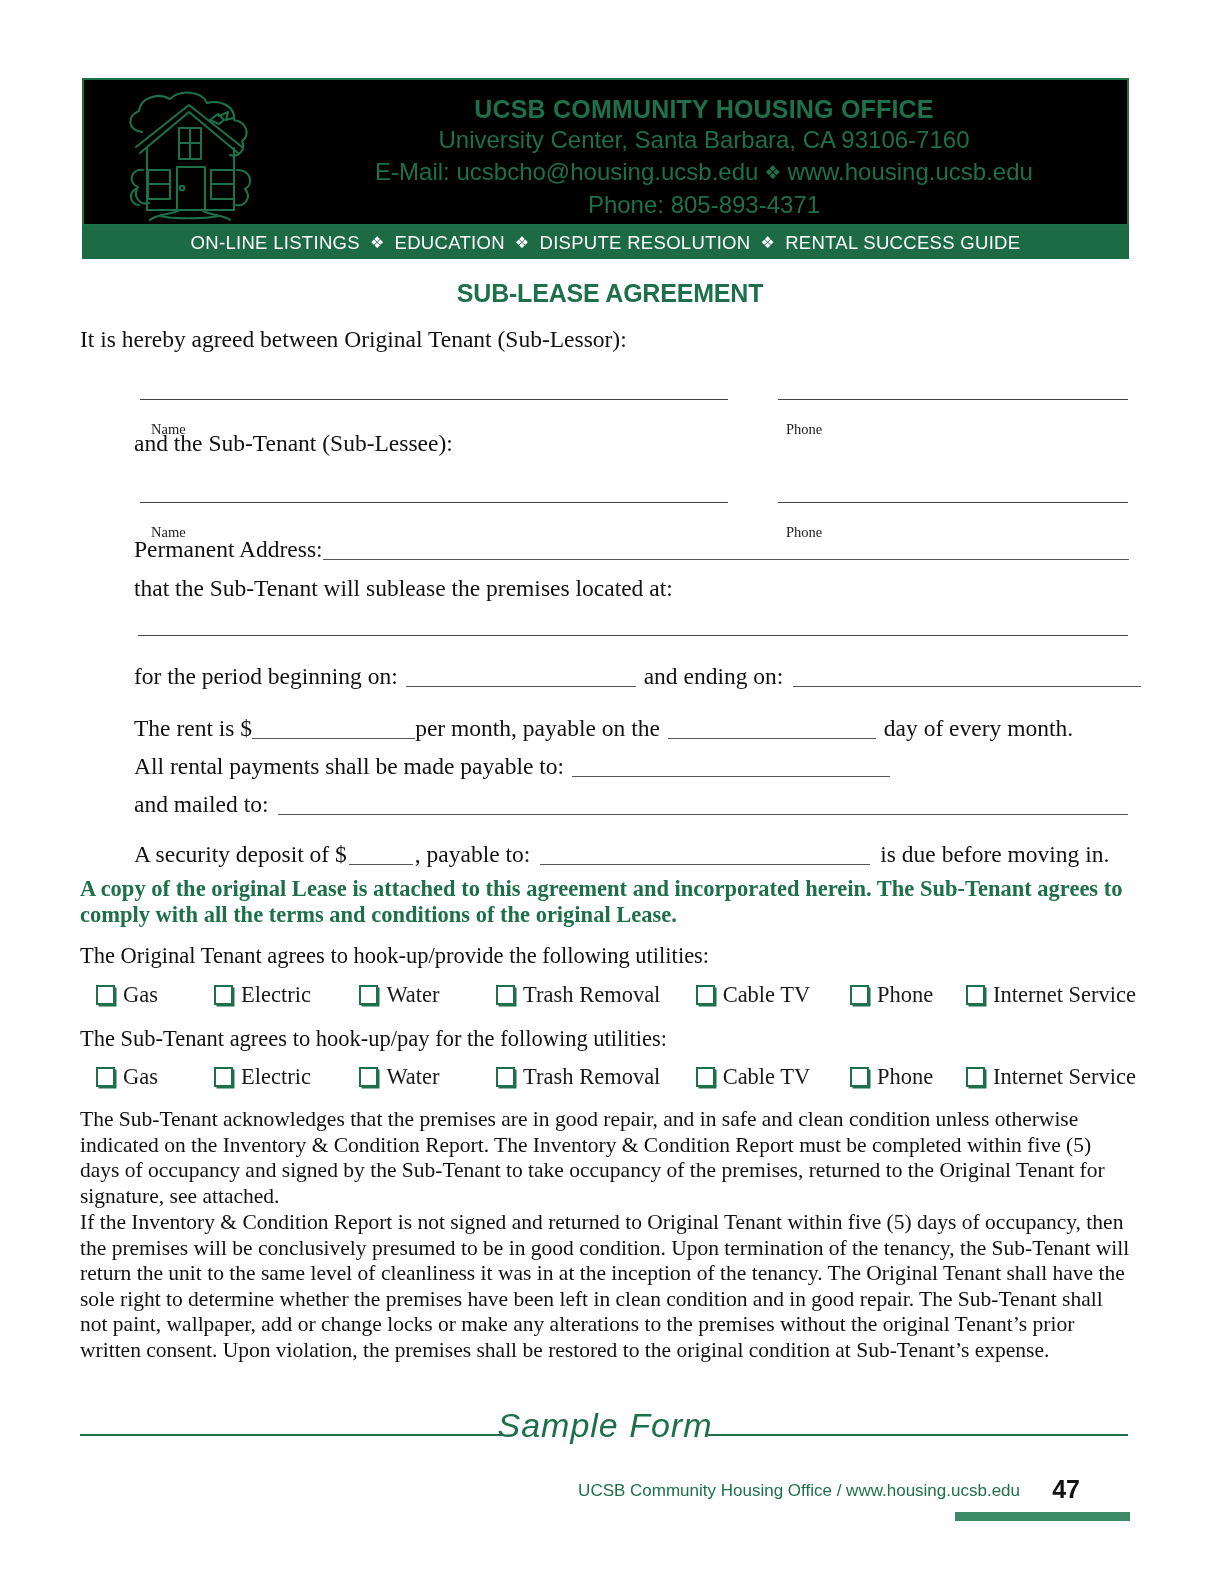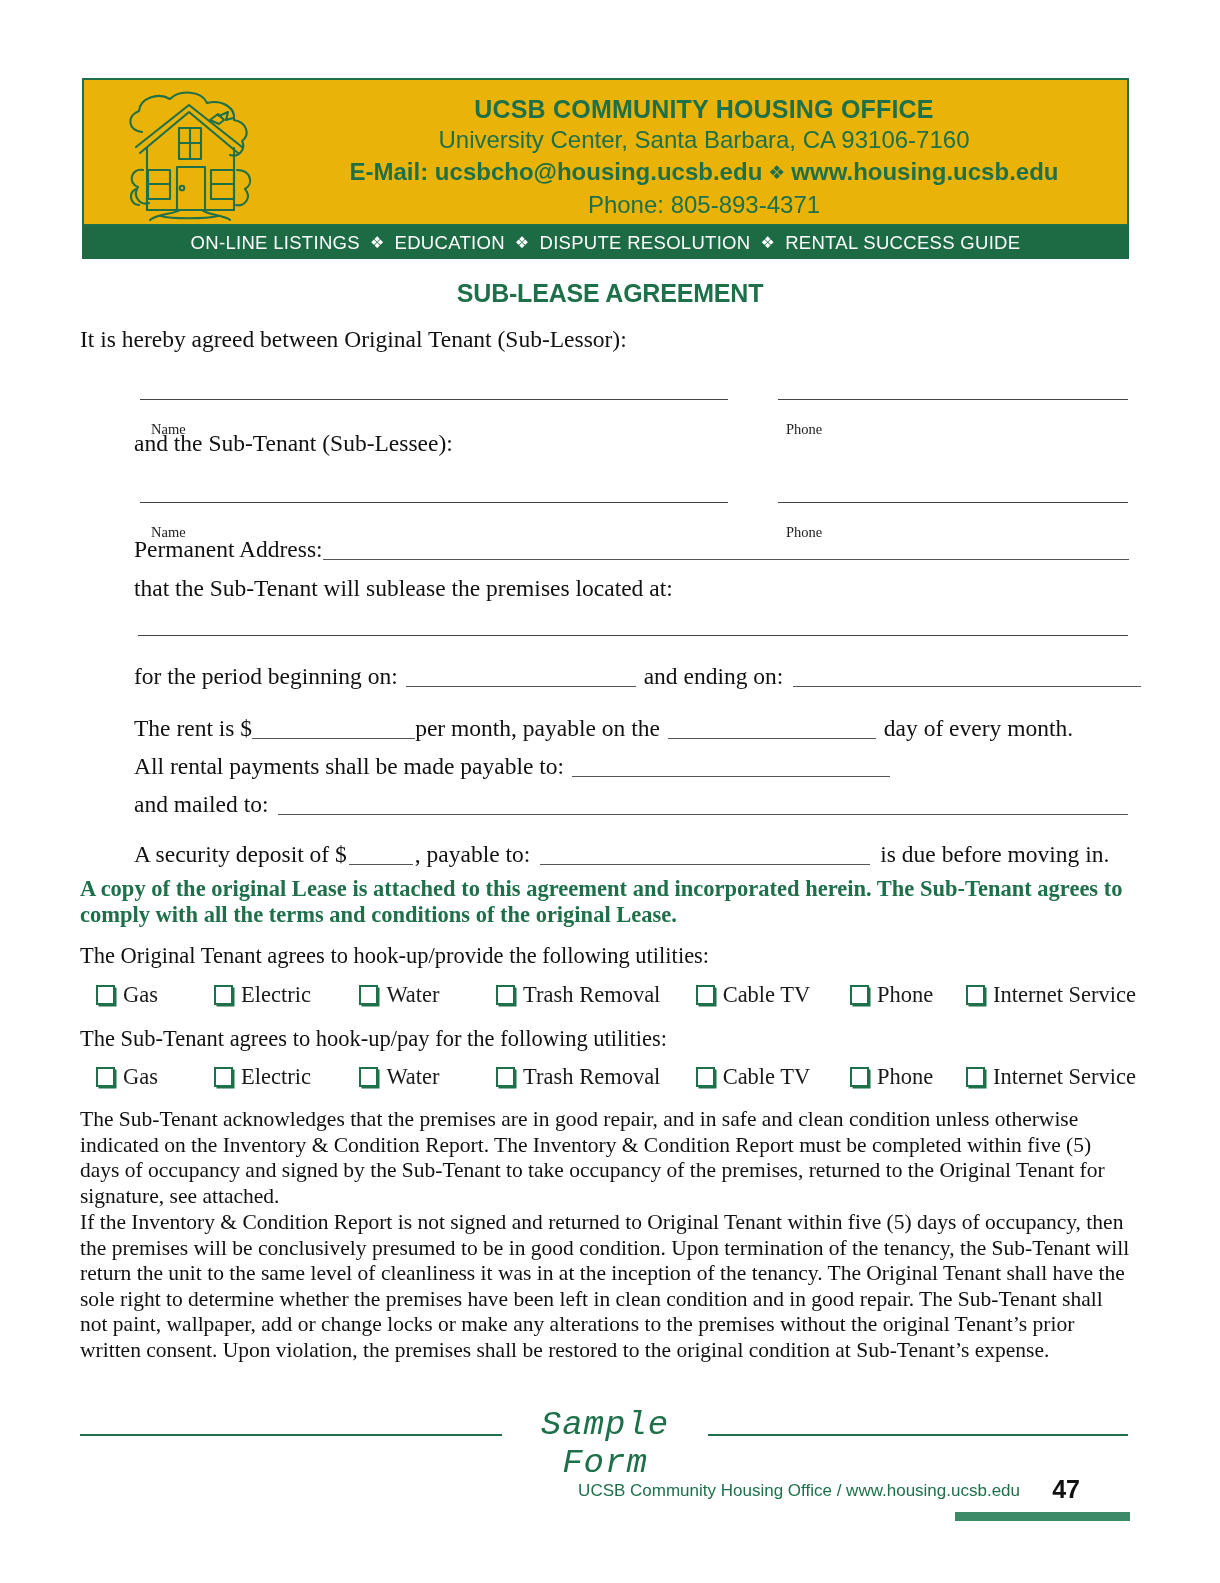--- a/index.html
+++ b/index.html
@@ -22,21 +22,21 @@
   }
 
   
   .header-box {
     position: absolute;
     left: 82px;
     top: 78px;
     width: 1047px;
     height: 148px;
     border: 2px solid #1d7049;
-    background: #eab308;
+    background: #000000;
   }
   .logo-wrap {
     position: absolute;
     left: 22px;
     top: 6px;
     width: 175px;
     height: 136px;
   }
   .logo-wrap svg { display: block; width: 175px; height: 136px; }
 
@@ -55,21 +55,21 @@
     letter-spacing: 0.2px;
     line-height: 30px;
   }
   .hdr-line2 {
     font-size: 24px;
     font-weight: normal;
     line-height: 32px;
   }
   .hdr-line3 {
     font-size: 24px;
-    font-weight: bold;
+    font-weight: normal;
     line-height: 32px;
   }
   .hdr-line4 {
     font-size: 24px;
     font-weight: normal;
     line-height: 32px;
   }
   .diamond { font-size: 19px; vertical-align: 1px; padding: 0 6px; }
 
   .nav-band {
@@ -196,21 +196,21 @@
     width: 420px;
     border-bottom: 2px solid #1d7049;
     height: 0;
   }
   .sample-form {
     position: absolute;
     left: 495px;
     top: 1406px;
     width: 220px;
     text-align: center;
-    font-family: Liberation Mono, monospace;
+    font-family: Liberation Sans, sans-serif;
     font-style: italic;
     font-size: 34px;
     color: #1d7049;
     letter-spacing: 1px;
   }
   .foot-credit {
     position: absolute;
     left: 0;
     top: 1481px;
     width: 1020px;

